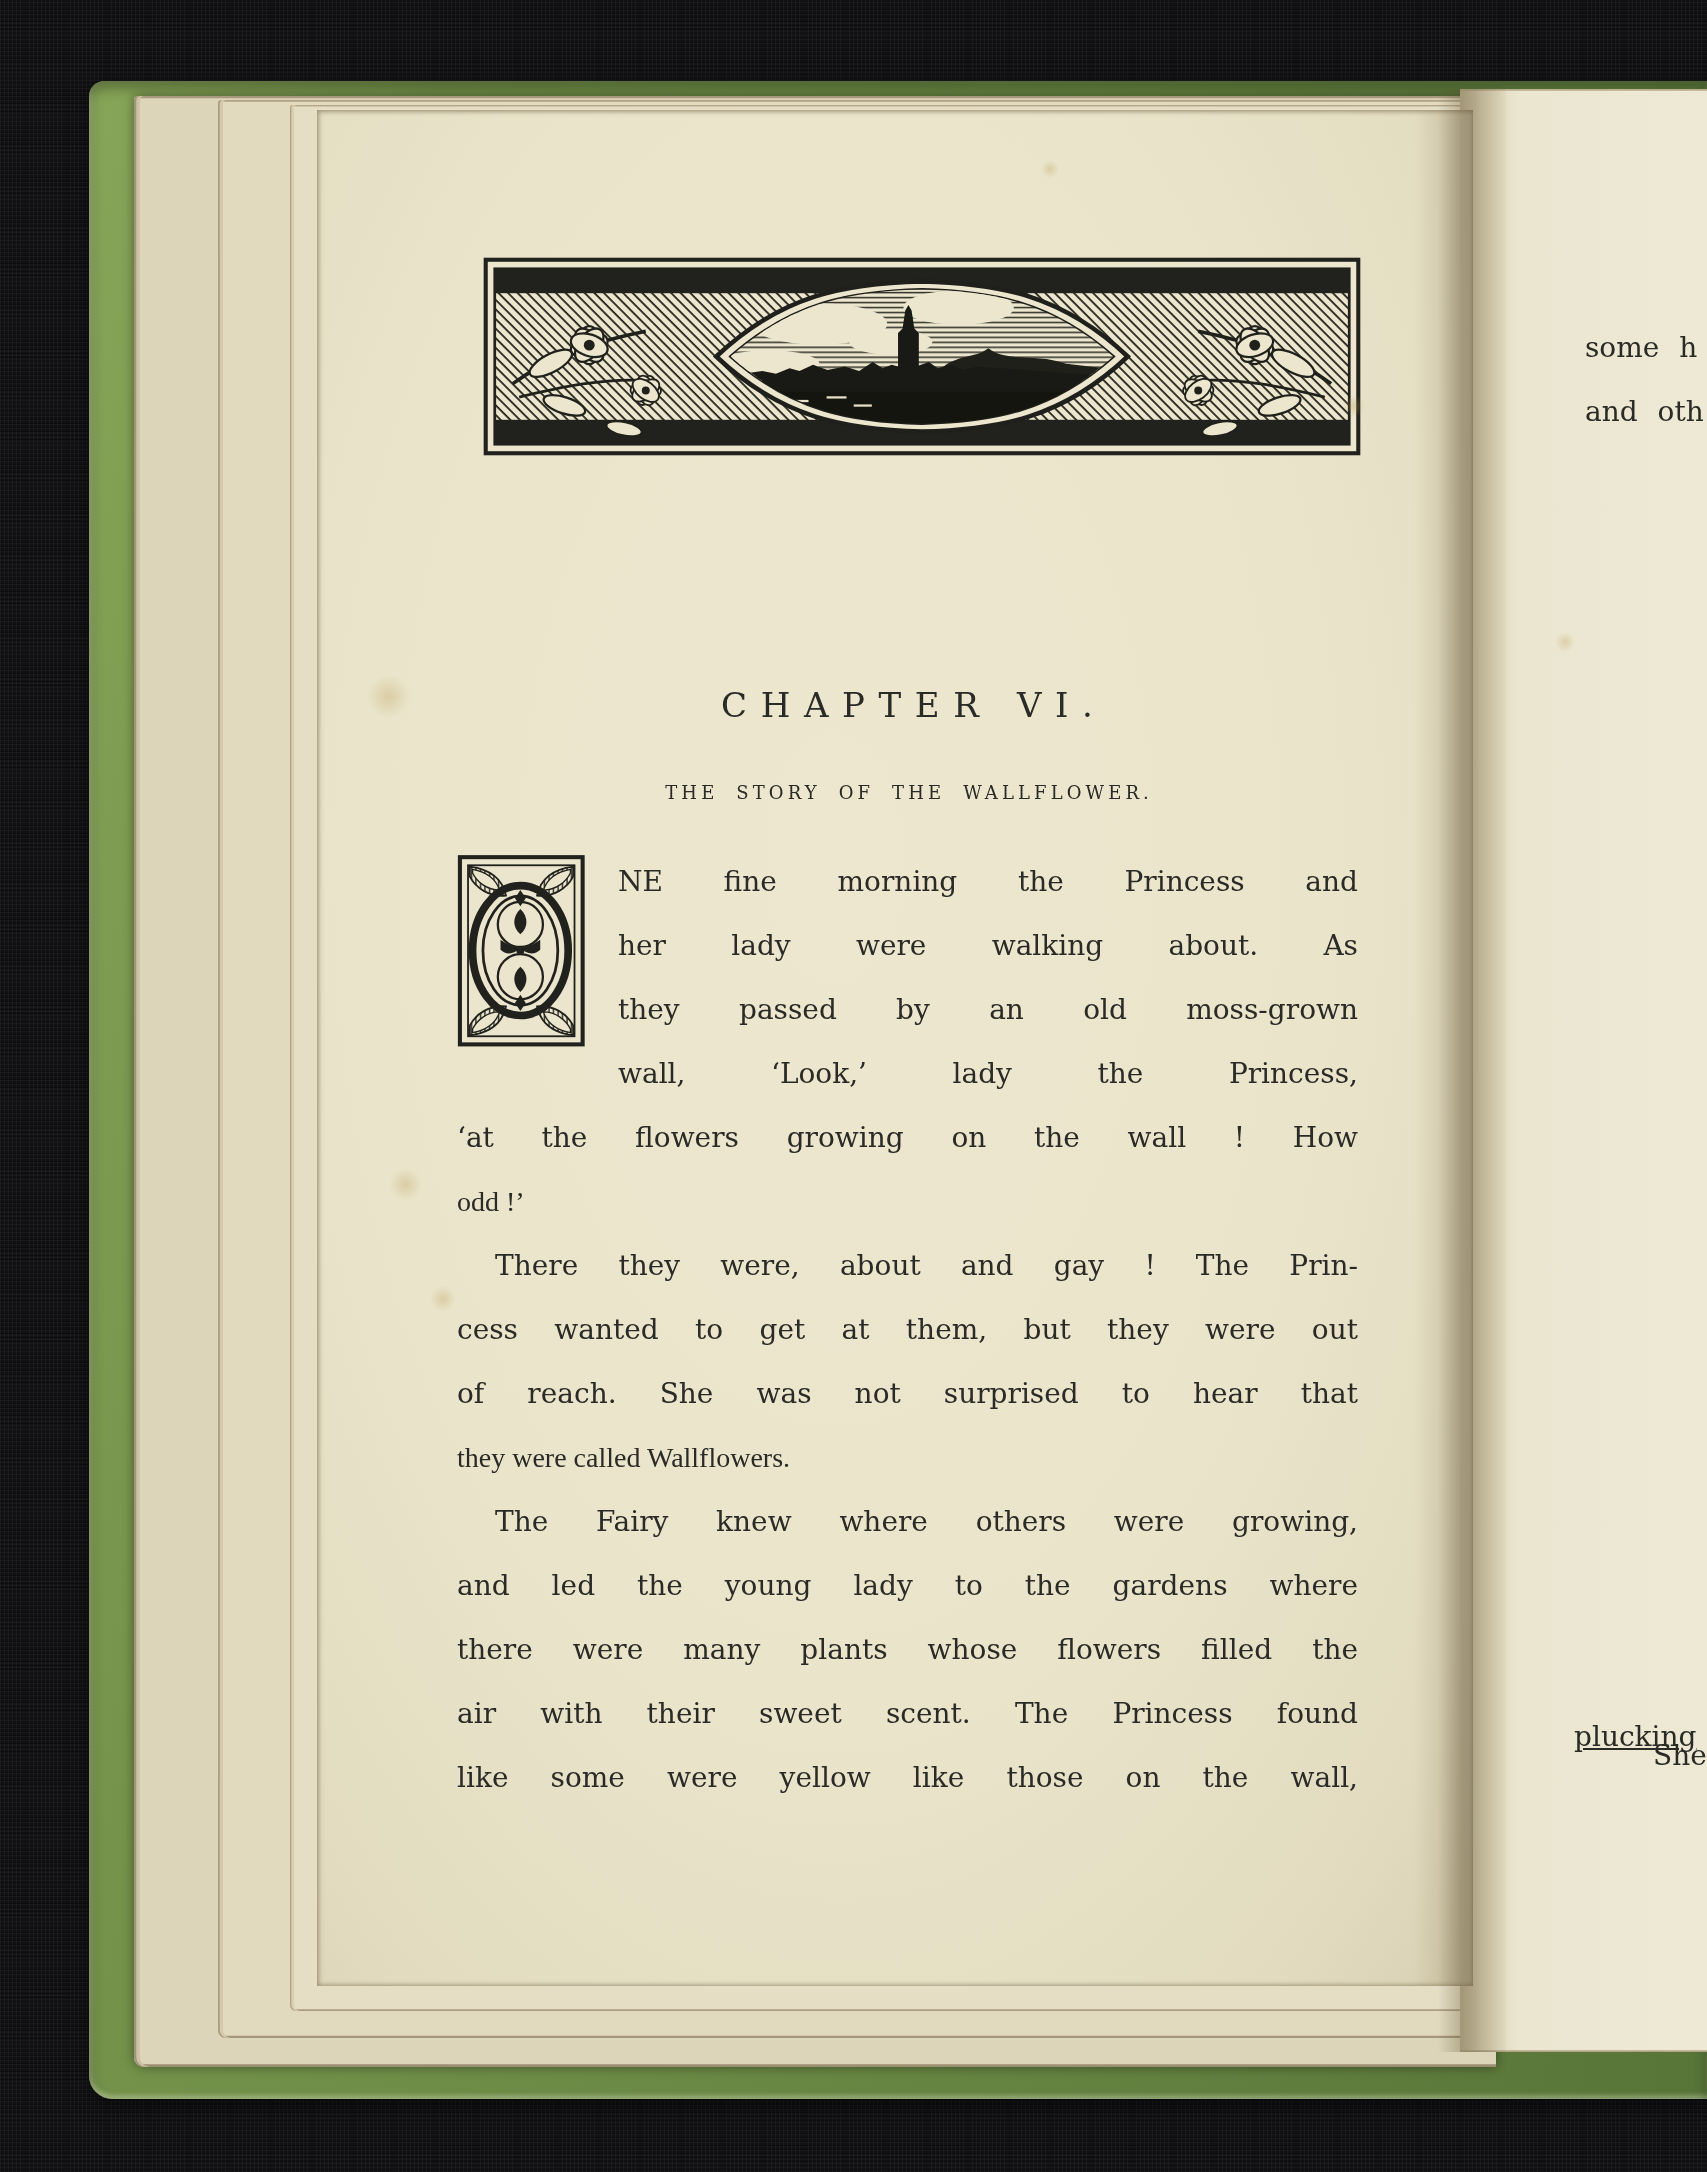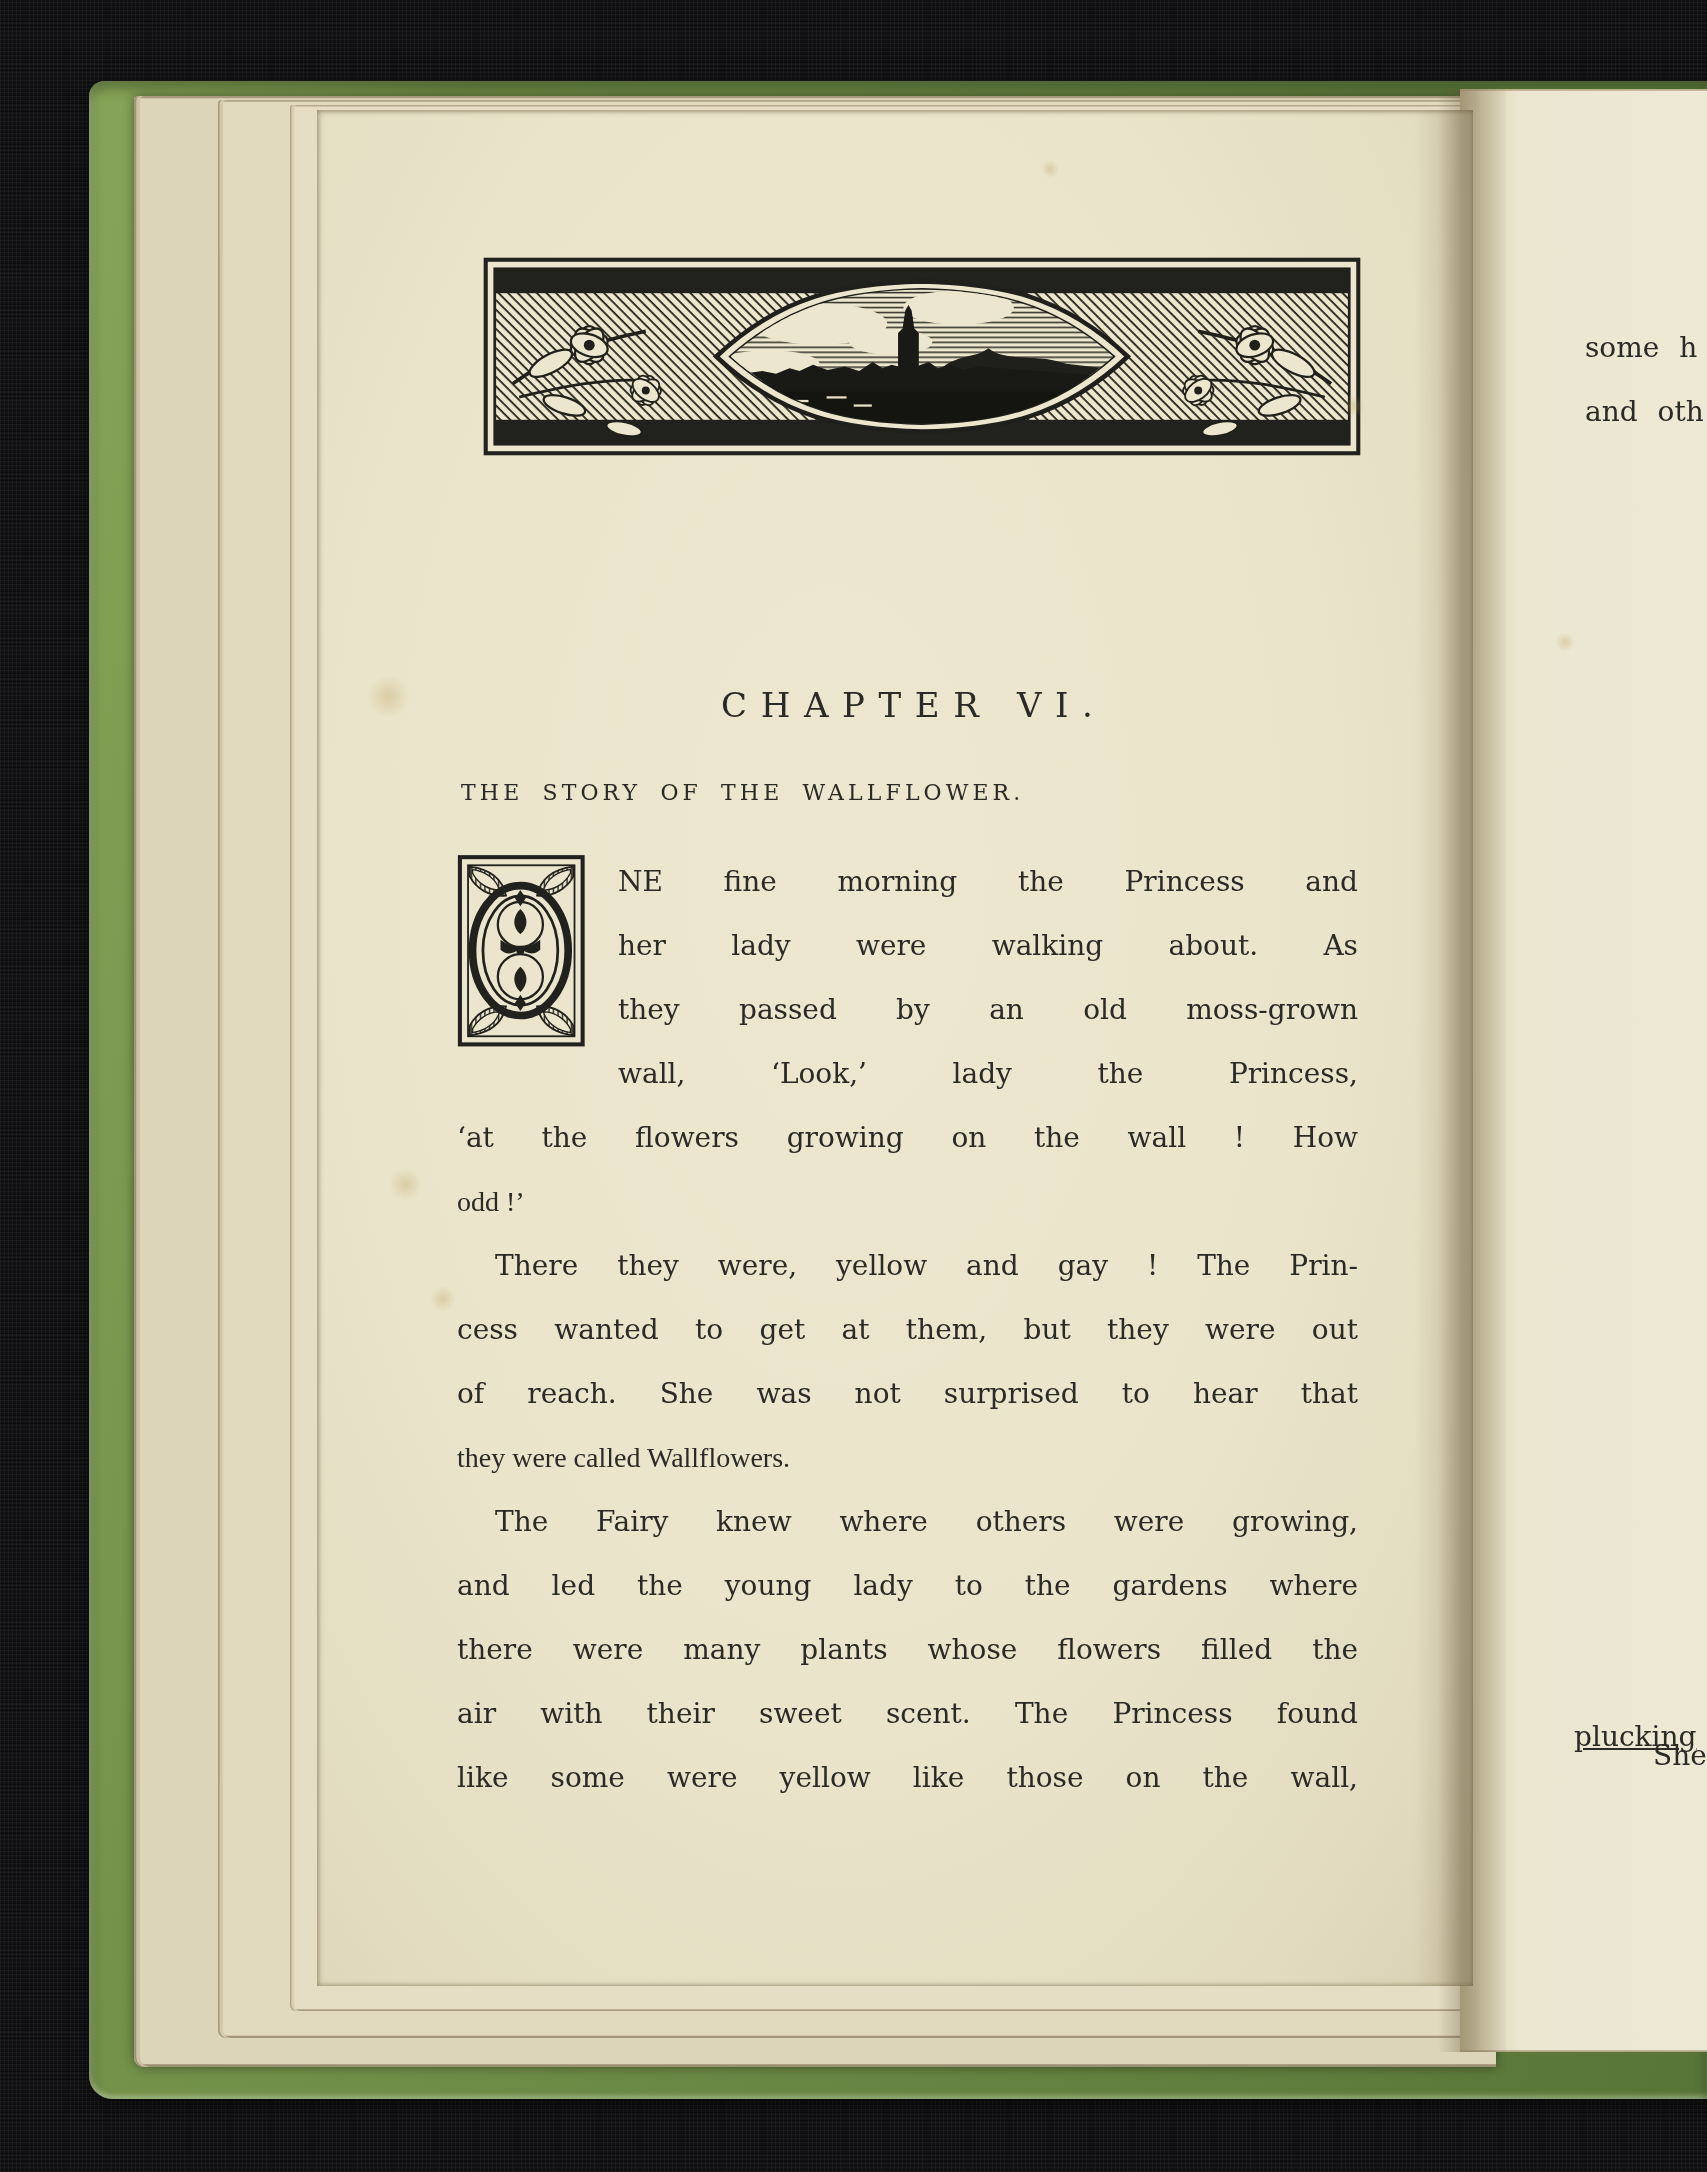--- a/index.html
+++ b/index.html
@@ -88,22 +88,22 @@
   .banner svg { width:100%; height:100%; display:block; }
 
   
   .chapter-heading {
     position:absolute; left:140px; top:577px; width:900px;
     font-size:34px; line-height:36px; letter-spacing:13.6px; text-indent:13.6px;
     text-align:center; color:#2a2a26;
   }
   .chapter-subtitle {
     position:absolute; left:140px; top:671px; width:900px;
-    font-size:22px; line-height:24.4px; letter-spacing:4.1px; word-spacing:8.1px; text-indent:4.1px;
-    color:#2a2a26;
+    font-size:18px; line-height:24.4px; letter-spacing:4.1px; word-spacing:8.1px; text-indent:4.1px;
+    text-align:center; color:#2a2a26;
   }
 
   
   .body-text {
     position:absolute; left:140px; top:740px; width:901px;
     font-size:28px; color:#2a2a26;
   }
   .line { height:64px; line-height:64px; text-align:justify; text-align-last:justify; }
   .line.last { text-align-last:left;font-family:Liberation Serif, serif; }
   .line.indent { text-indent:38px; }
@@ -242,21 +242,21 @@
       </svg>
     </div>
 
     <div class="line">NE fine morning the Princess and</div>
     <div class="line">her lady were walking about. As</div>
     <div class="line">they passed by an old moss-grown</div>
     <div class="line">wall, ‘Look,’ lady the Princess,</div>
     <div class="line">‘at the flowers growing on the wall ! How</div>
     <div class="line last">odd !’</div>
 
-    <div class="line indent">There they were, yellow and gay ! The Prin-</div>
+    <div class="line indent">There they were, about and gay ! The Prin-</div>
     <div class="line">cess wanted to get at them, but they were out</div>
     <div class="line">of reach. She was not surprised to hear that</div>
     <div class="line last">they were called Wallflowers.</div>
 
     <div class="line indent">The Fairy knew where others were growing,</div>
     <div class="line">and led the young lady to the gardens where</div>
     <div class="line">there were many plants whose flowers filled the</div>
     <div class="line">air with their sweet scent. The Princess found</div>
     <div class="line">like some were yellow like those on the wall,</div>
   </div>

